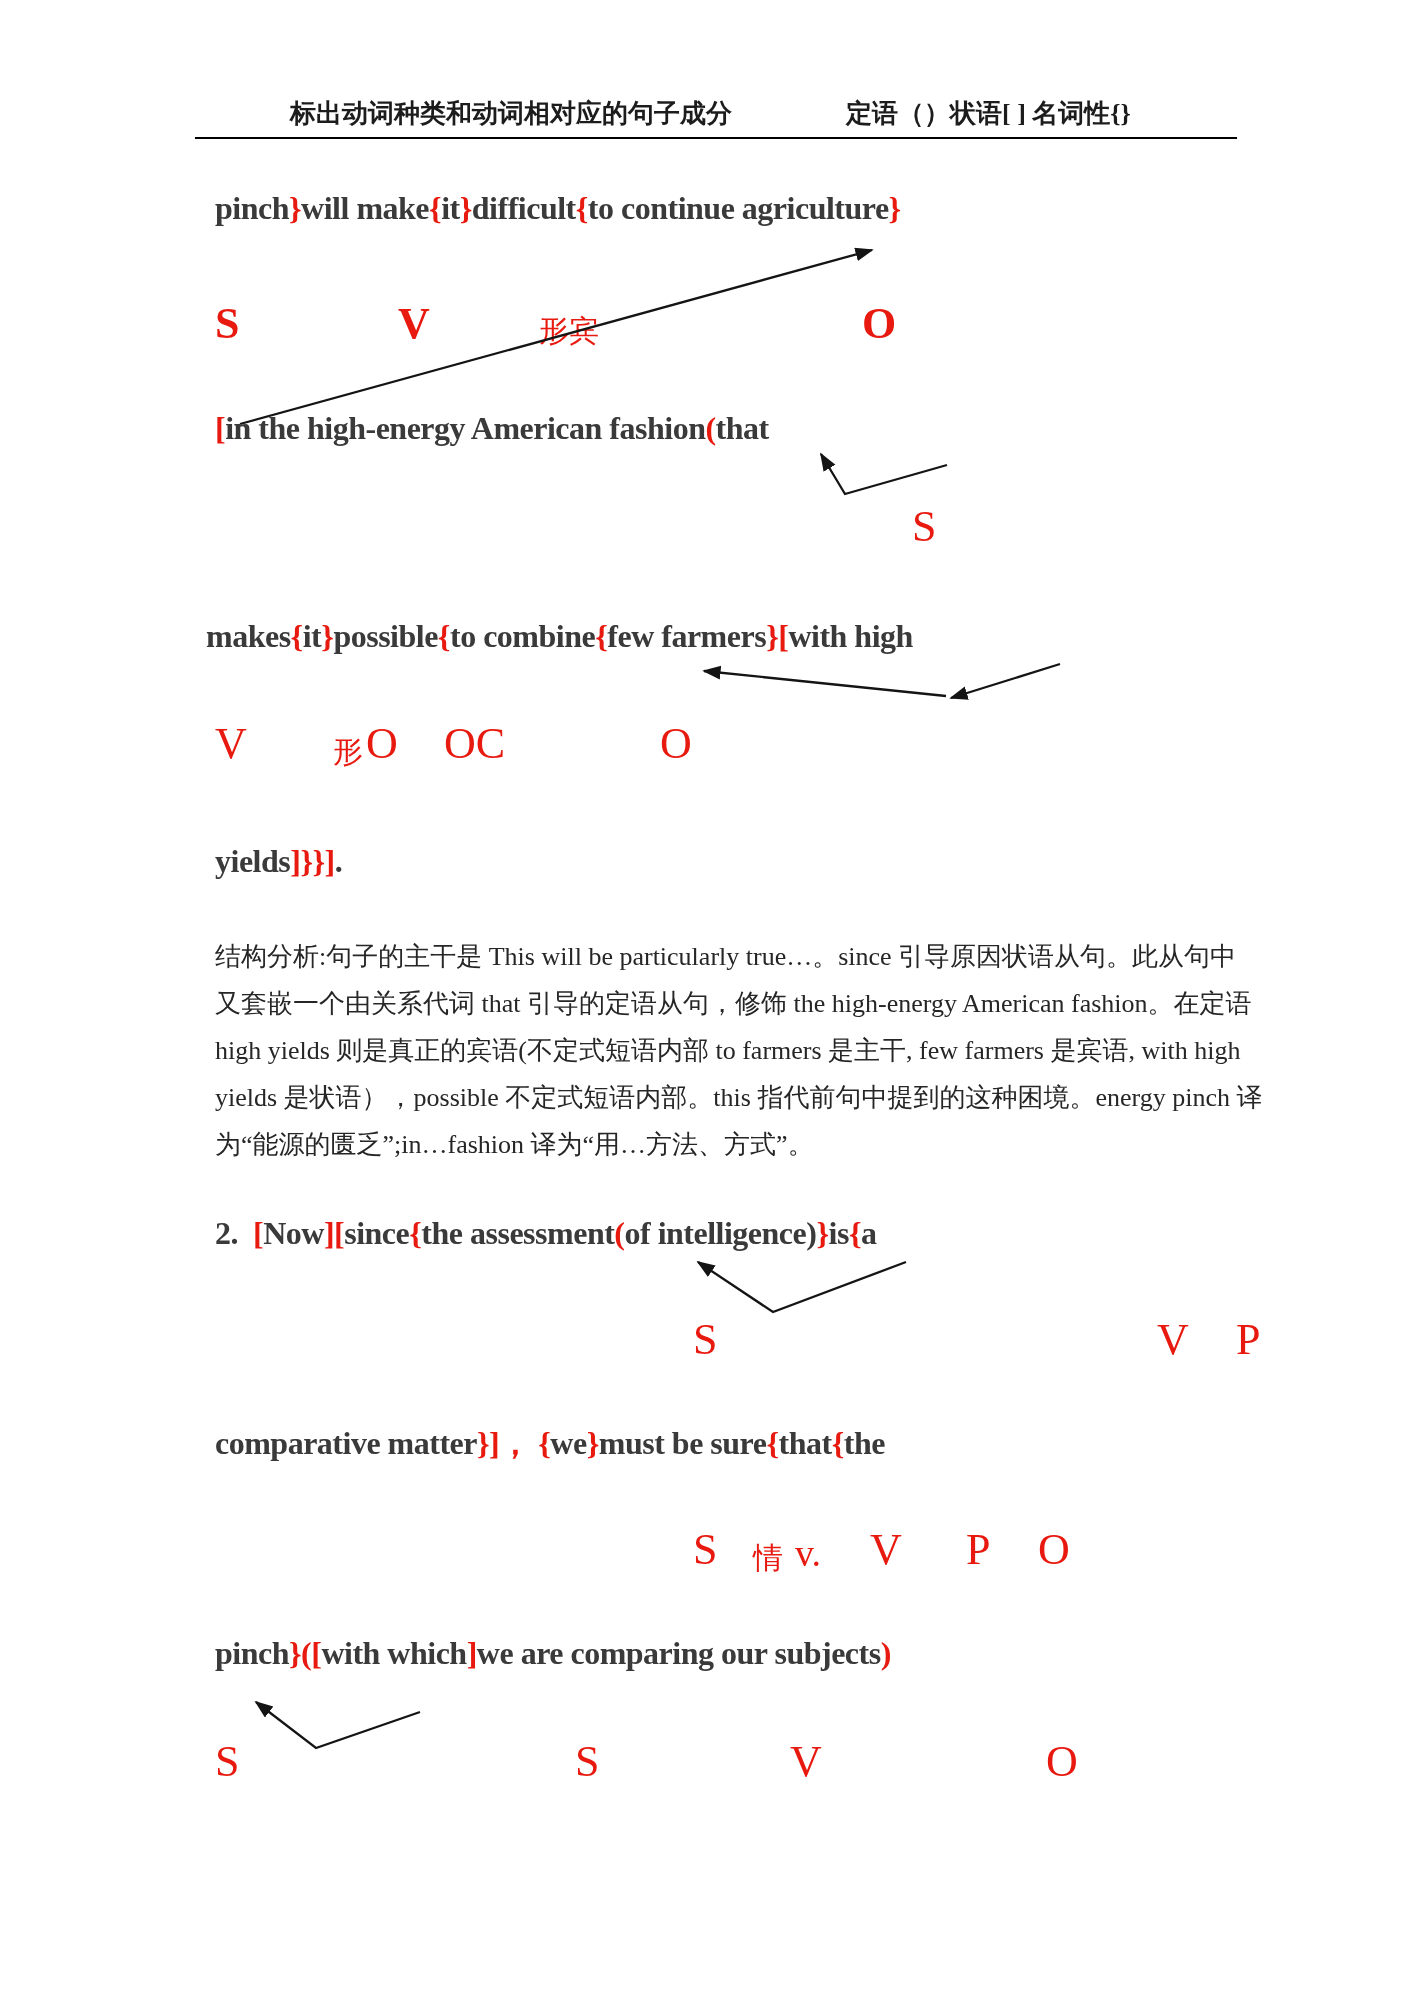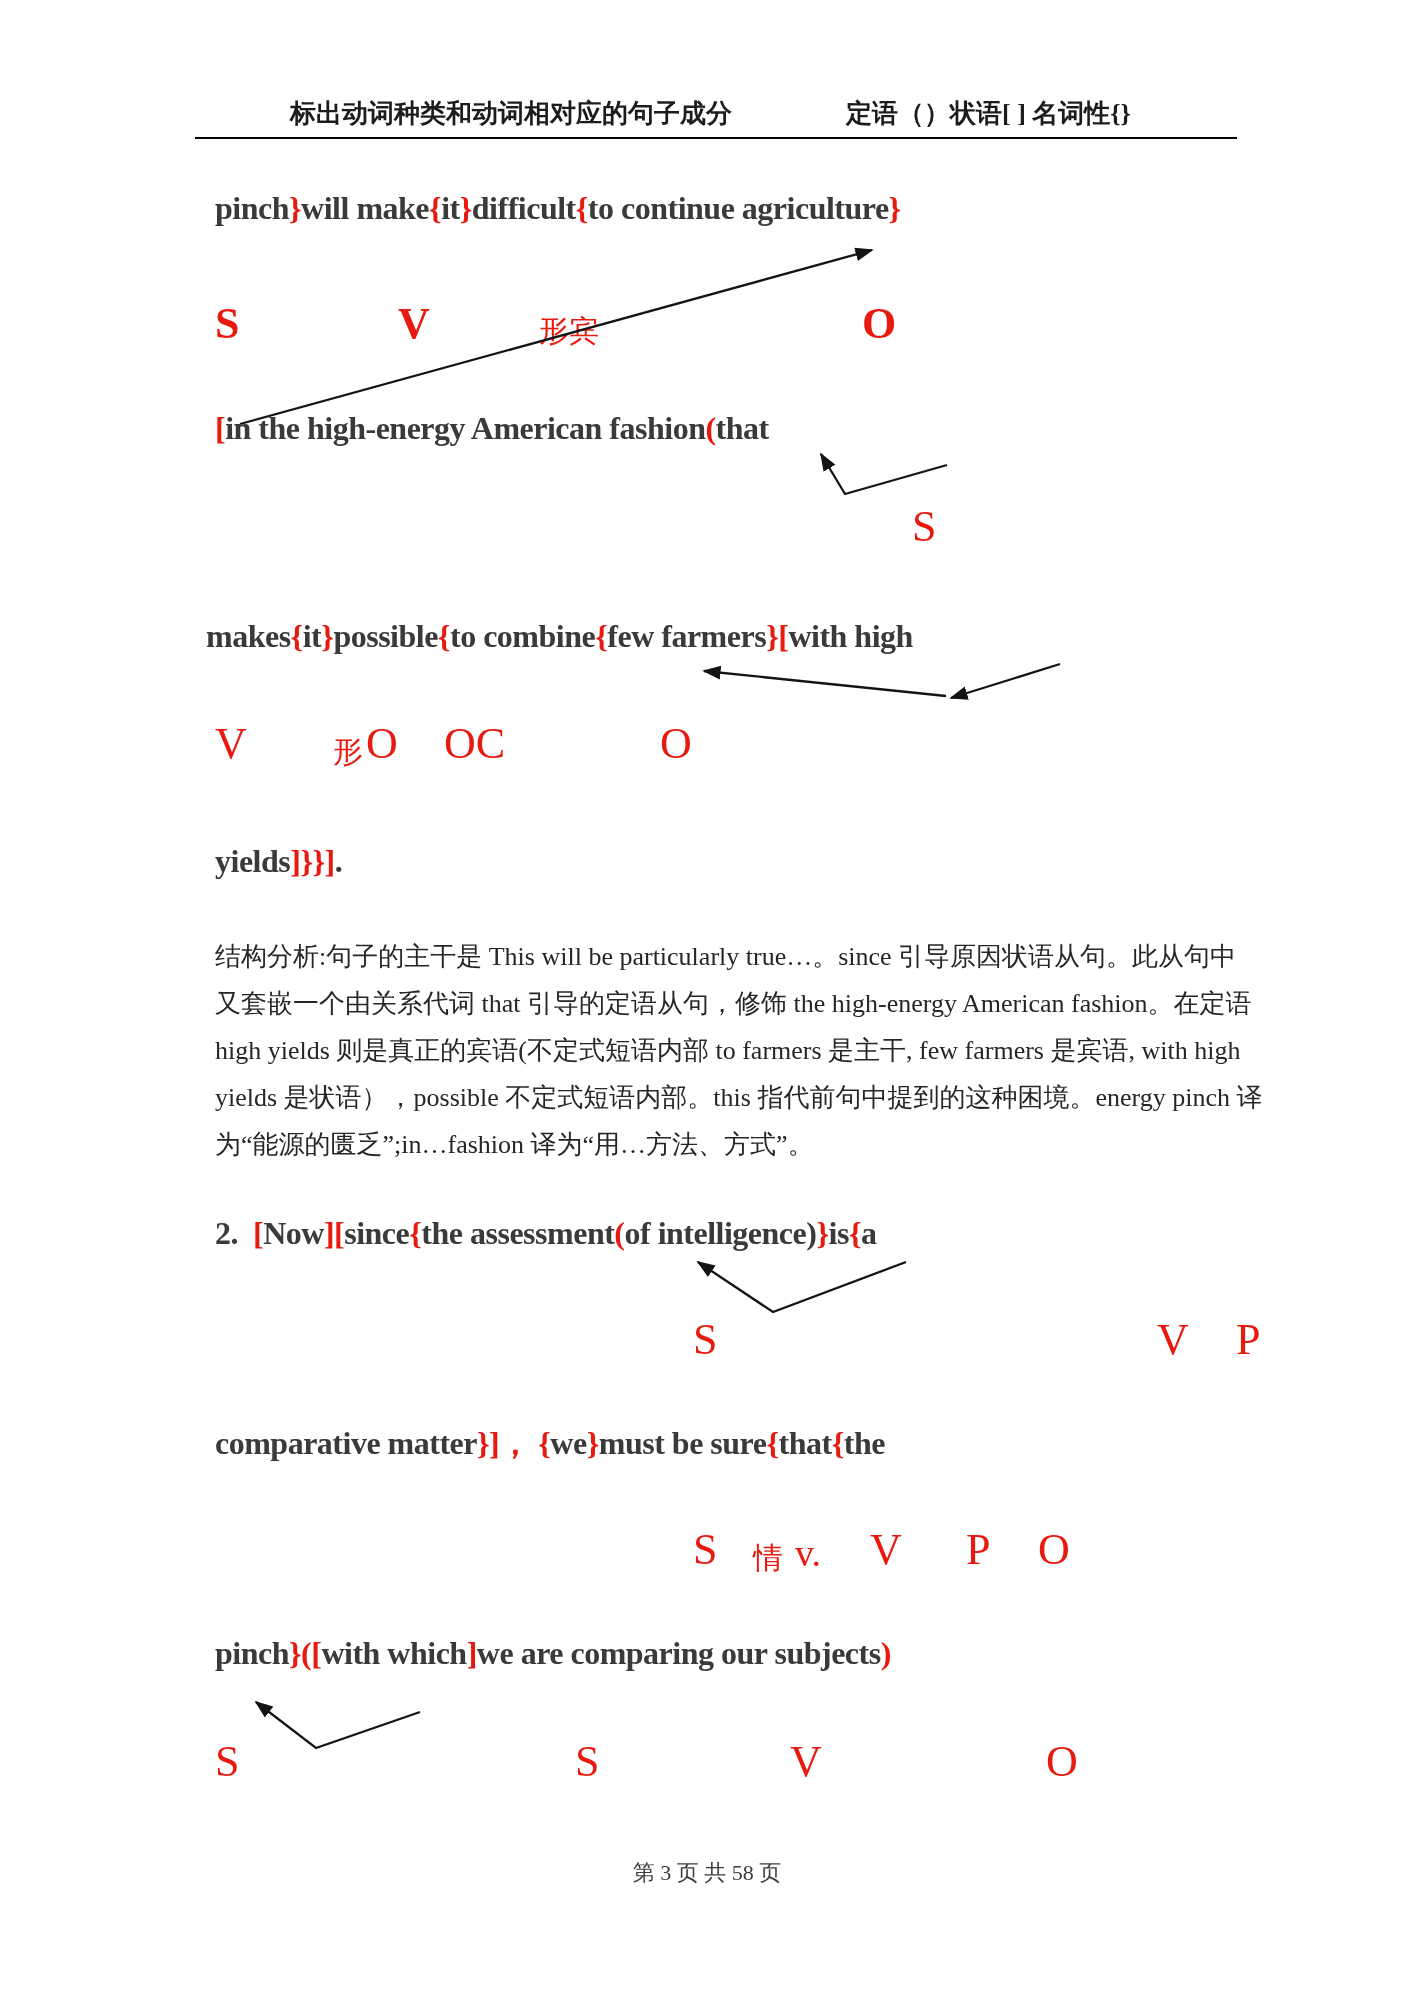--- a/index.html
+++ b/index.html
@@ -85,21 +85,20 @@
   <div class="abs lbl" style="left:966px; top:1528px;">P</div>
   <div class="abs lbl" style="left:1038px; top:1528px;">O</div>
 
   <div class="abs sentence" style="left:215px; top:1635px;"><span class="k">pinch</span><span class="r">}(</span><span class="r">[</span><span class="k">with which</span><span class="r">]</span><span class="k">we are comparing our subjects</span><span class="r">)</span></div>
 
   <div class="abs lbl" style="left:215px; top:1740px;">S</div>
   <div class="abs lbl" style="left:575px; top:1740px;">S</div>
   <div class="abs lbl" style="left:790px; top:1740px;">V</div>
   <div class="abs lbl" style="left:1046px; top:1740px;">O</div>
 
-  <div class="abs footer">第 3 页 共 58 页</div>
 
   <svg id="arrows" width="1414" height="1999" viewBox="0 0 1414 1999">
     <defs>
       <marker id="ah" markerWidth="9" markerHeight="8" refX="7.2" refY="3" orient="auto">
         <path d="M0,0 L8,3 L0,6 z" fill="#141414"></path>
       </marker>
     </defs>
     <line x1="240" y1="424" x2="872" y2="250" marker-end="url(#ah)"></line>
     <polyline points="947,465 845,494 821,454" marker-end="url(#ah)"></polyline>
     <line x1="1060" y1="664" x2="951" y2="698" marker-end="url(#ah)"></line>

